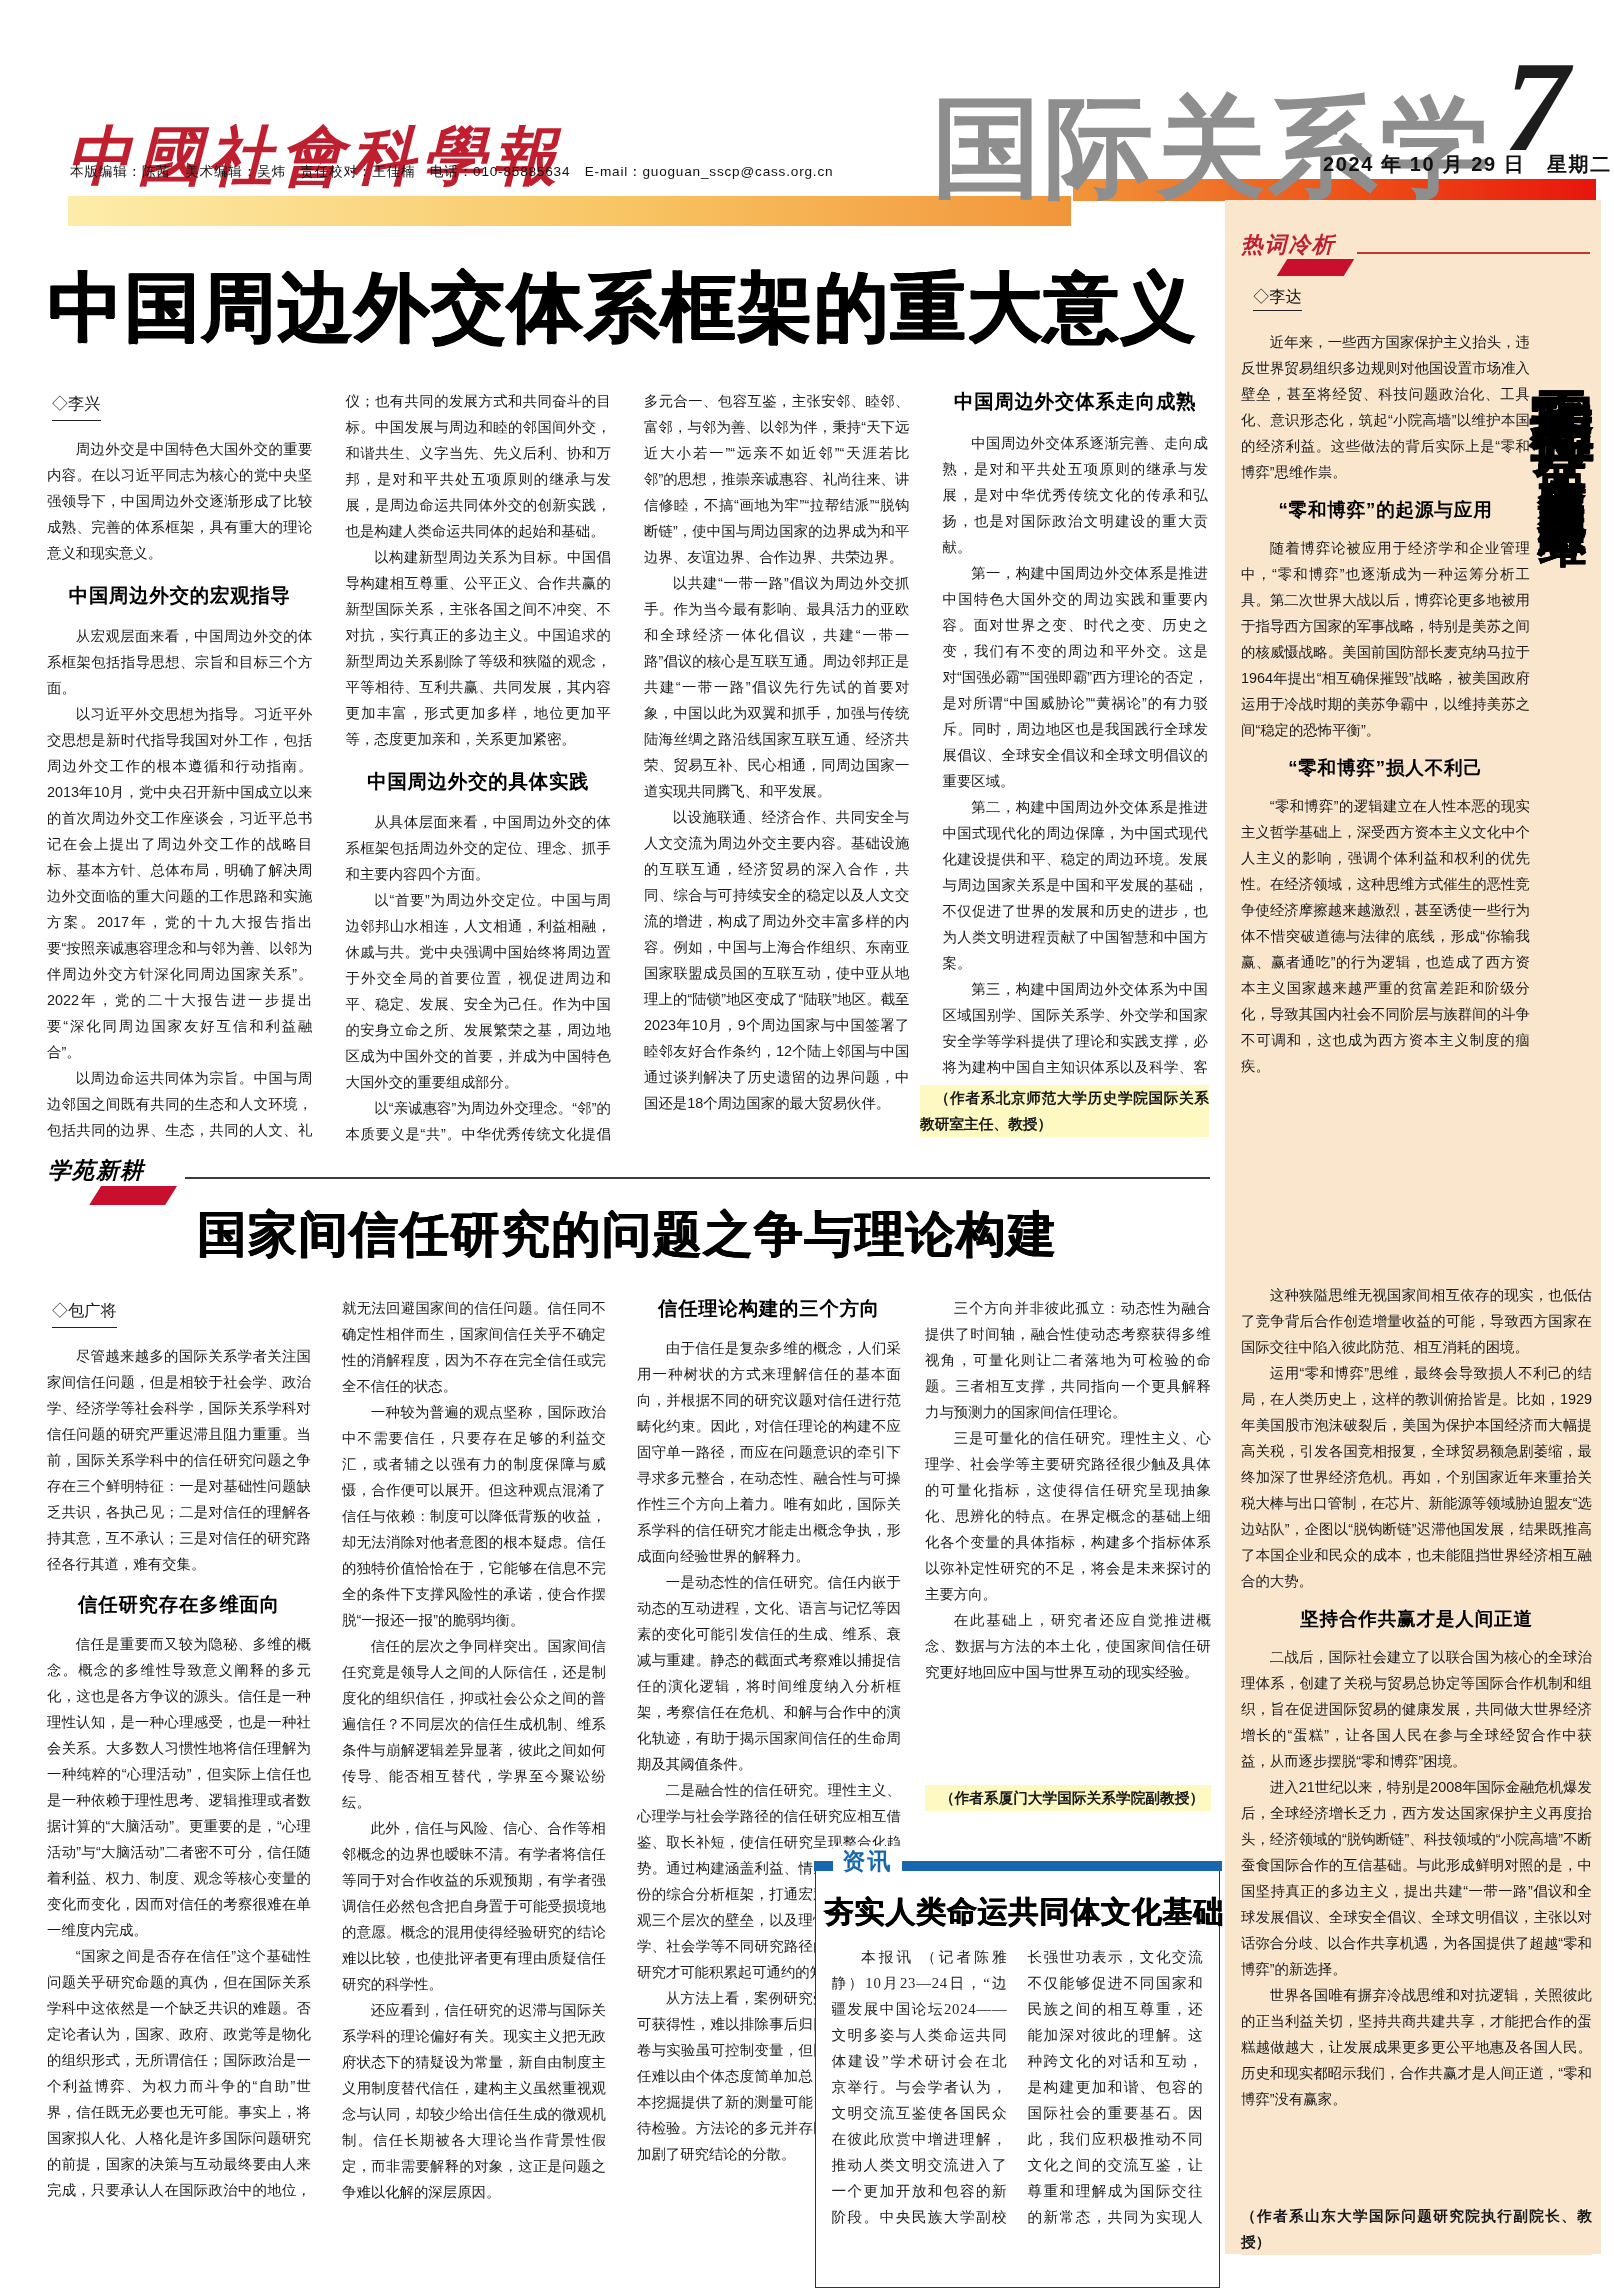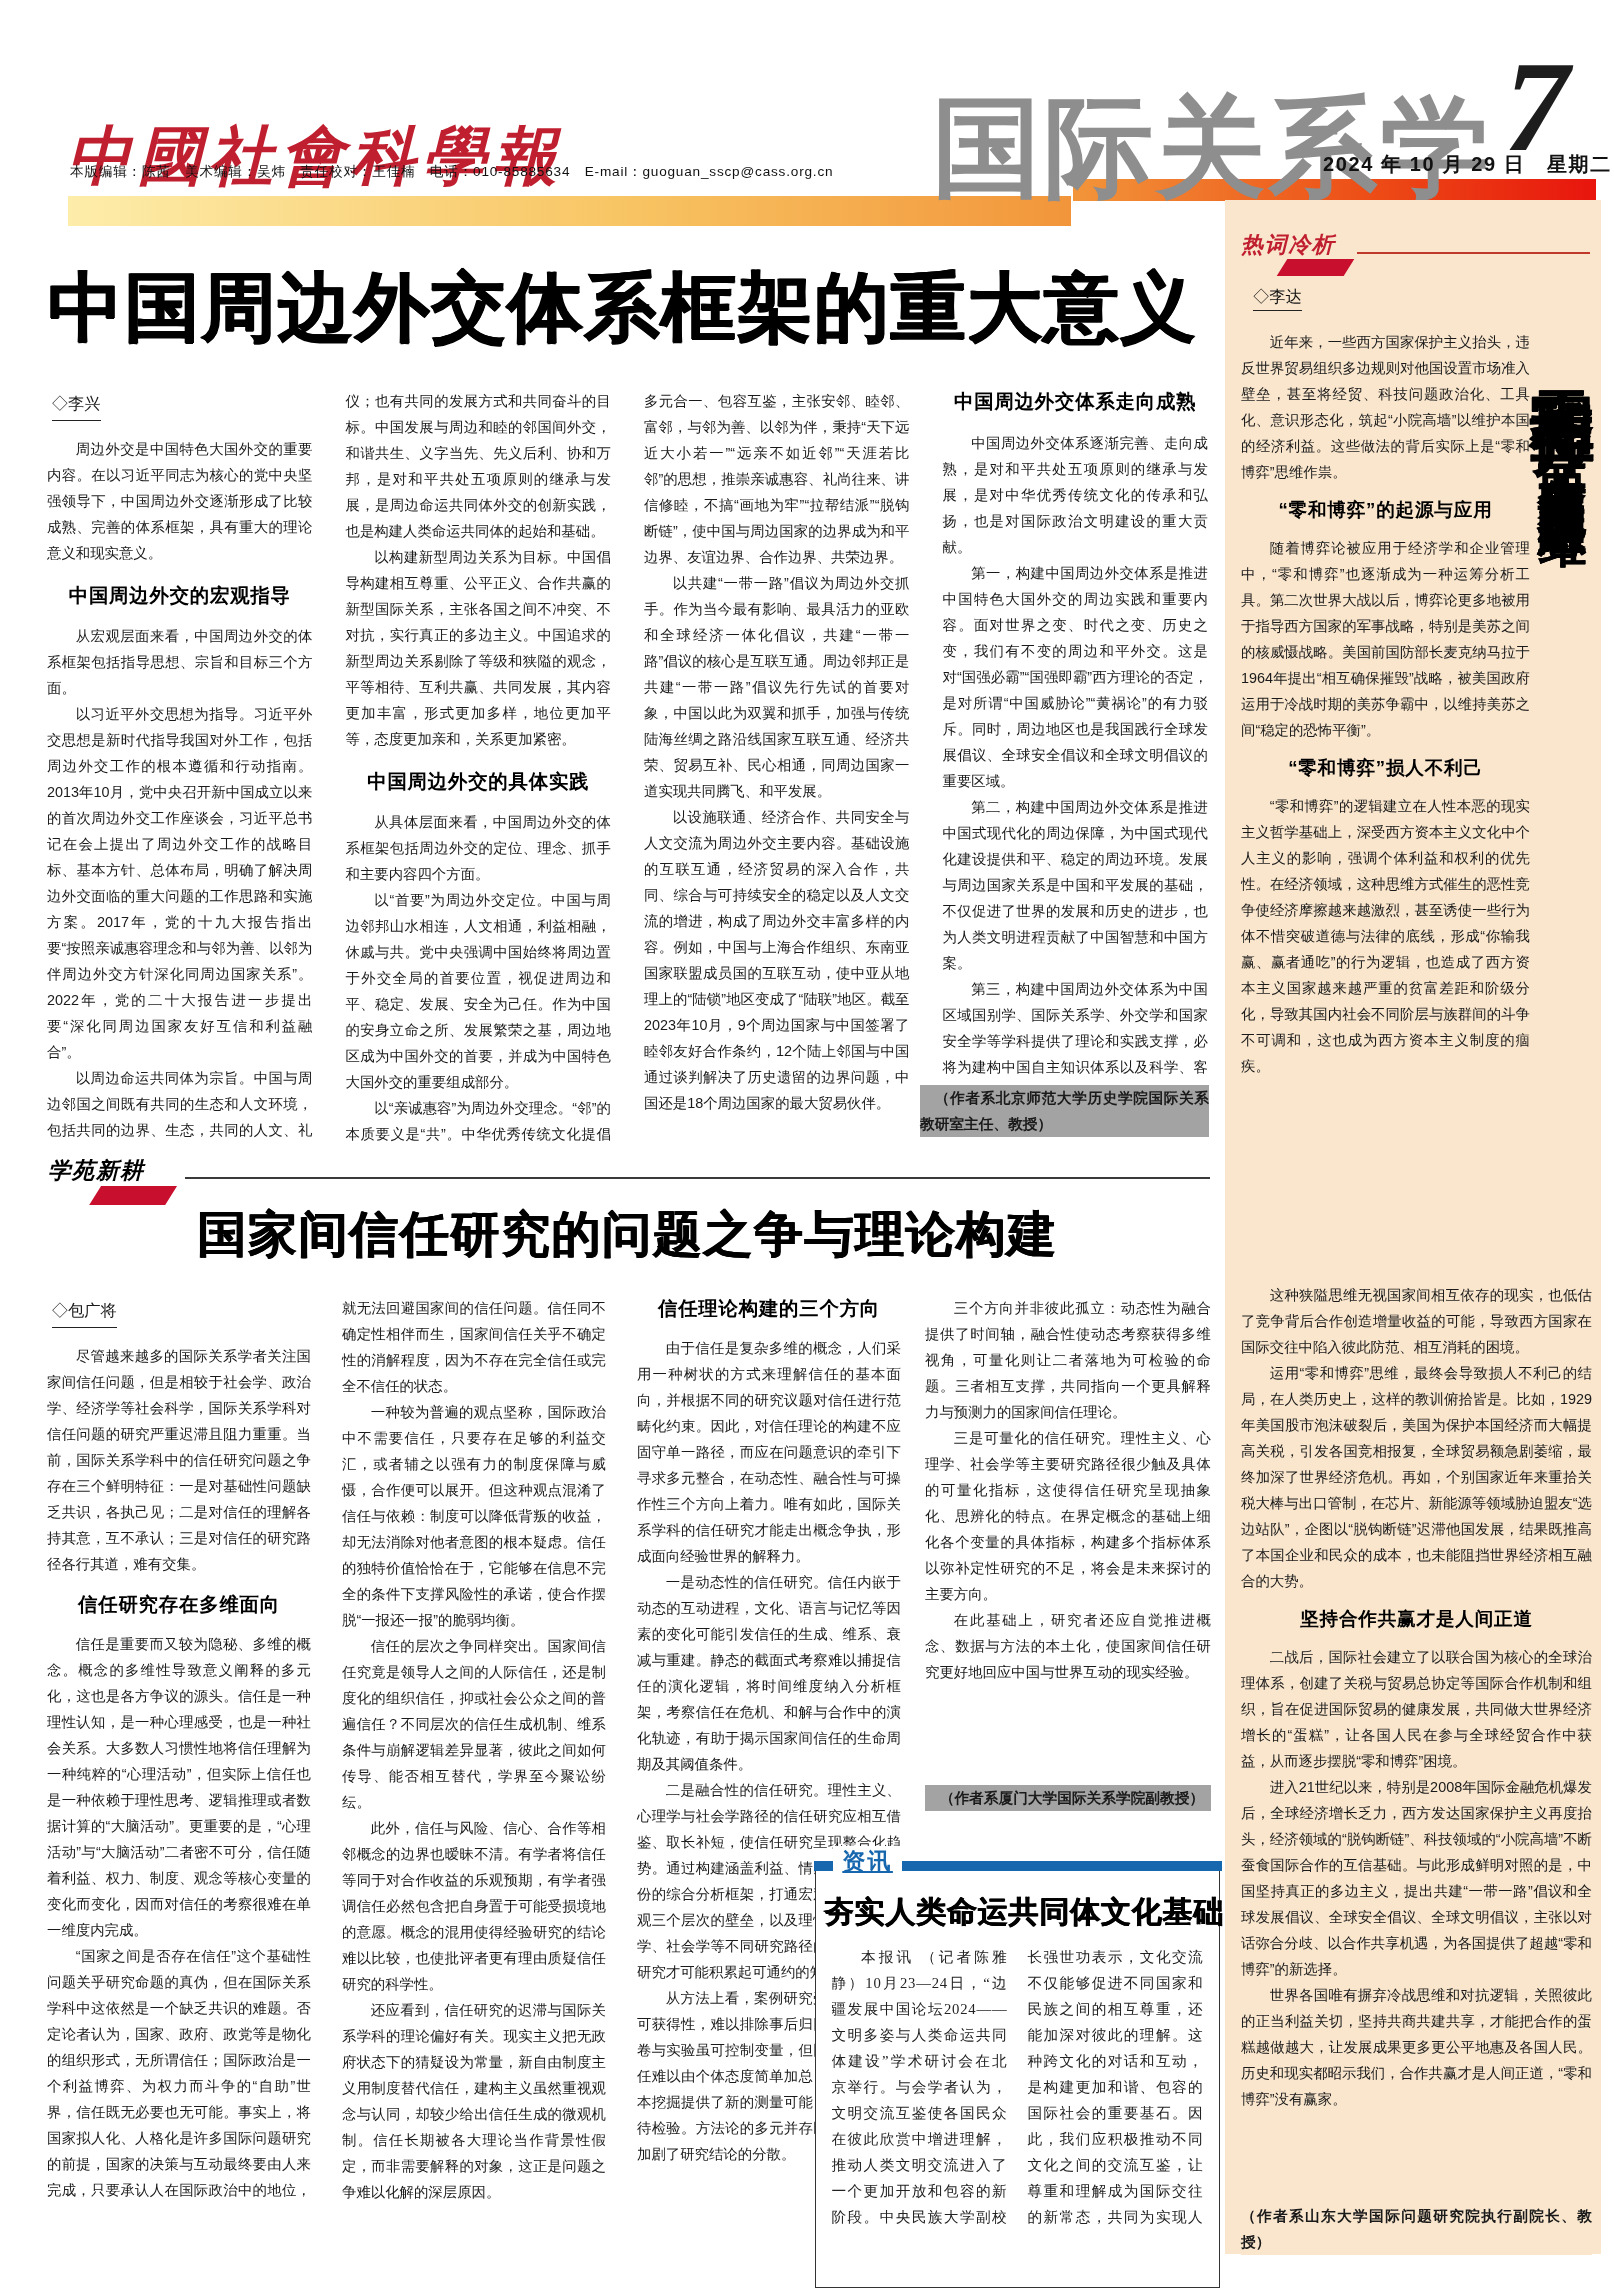--- a/index.html
+++ b/index.html
@@ -23,21 +23,21 @@
     font-size:130px;font-weight:900;font-style:italic;color:#1d1d1d;}
   .date-line{position:absolute;left:1323px;top:151px;font-size:20px;font-weight:bold;
     letter-spacing:1.6px;white-space:nowrap;color:#111;}
 
   
   .flow p{margin:0;text-indent:2em;text-align:justify;}
   .flow h3{font-weight:900;text-align:center;letter-spacing:0.8px;break-after:avoid;color:#000;}
   .byline{display:inline-block;font-size:16.3px;border-bottom:1.6px solid #222;
     padding-bottom:4px;margin:1.6px 0 15.5px 4.7px;text-indent:0;font-weight:normal;}
   .attr-overlay{position:absolute;font-weight:bold;font-size:14.7px;line-height:26px;
-    text-align:justify;text-indent:1em;background:#a3a3a3;}
+    text-align:justify;text-indent:1em;background:#fef9c3;}
 
   
   .main-headline{position:absolute;left:48px;top:258px;width:1161px;
     font-size:75px;font-weight:900;letter-spacing:1.6px;color:#000;white-space:nowrap;
     text-shadow:0.8px 0 #000,-0.8px 0 #000,0 0.8px #000;}
   .main-body{position:absolute;left:47px;top:388px;width:1161px;height:762px;overflow:hidden;
     column-count:4;column-gap:33px;font-size:14.4px;line-height:26px;}
   .main-body h3{font-size:19.4px;margin:15.5px 0;}
 
   
@@ -54,21 +54,21 @@
   .scholar-body h3{font-size:19.4px;margin:14px 0;}
   .scholar-tail{position:absolute;left:925px;top:1295px;width:286px;height:488px;overflow:hidden;
     font-size:14.4px;line-height:26px;}
   .scholar-tail p{margin:0;text-indent:2em;text-align:justify;}
 
   
   .infobox{position:absolute;left:815px;top:1866px;width:405px;height:422px;
     border:1.6px solid #333;border-top:none;background:#fff;}
   .infobox-topbar{position:absolute;left:-1.6px;top:-5.4px;width:408px;height:10px;background:#1767ae;}
   .infobox-label{position:absolute;left:17px;top:-20px;background:#fff;padding:0 9.3px;
-    color:#1767ae;font-weight:900;font-size:23px;letter-spacing:2.3px;text-decoration:underline;}
+    color:#1767ae;font-weight:900;font-size:23px;letter-spacing:2.3px;}
   .infobox-title{margin:26px 7.8px 11px 7.8px;text-align:center;font-size:30px;font-weight:900;
     letter-spacing:0.8px;color:#000;text-shadow:0.5px 0 #000,-0.5px 0 #000;white-space:nowrap;}
   .infobox-body{margin:4.7px 15.5px;height:307px;overflow:hidden;column-count:2;column-gap:20px;
     font-family:"Liberation Serif",serif;font-size:14.7px;line-height:26px;letter-spacing:0.8px;color:#222;}
   .infobox-body p{margin:0;text-indent:2em;text-align:justify;}
 
   
   .sidebar-bg{position:absolute;left:1225px;top:200px;width:376px;height:2054px;background:#f9e6cd;}
   .hot-label{position:absolute;left:1241px;top:230px;font-size:22px;font-weight:900;
     font-style:italic;letter-spacing:1.6px;color:#c01f2f;}

